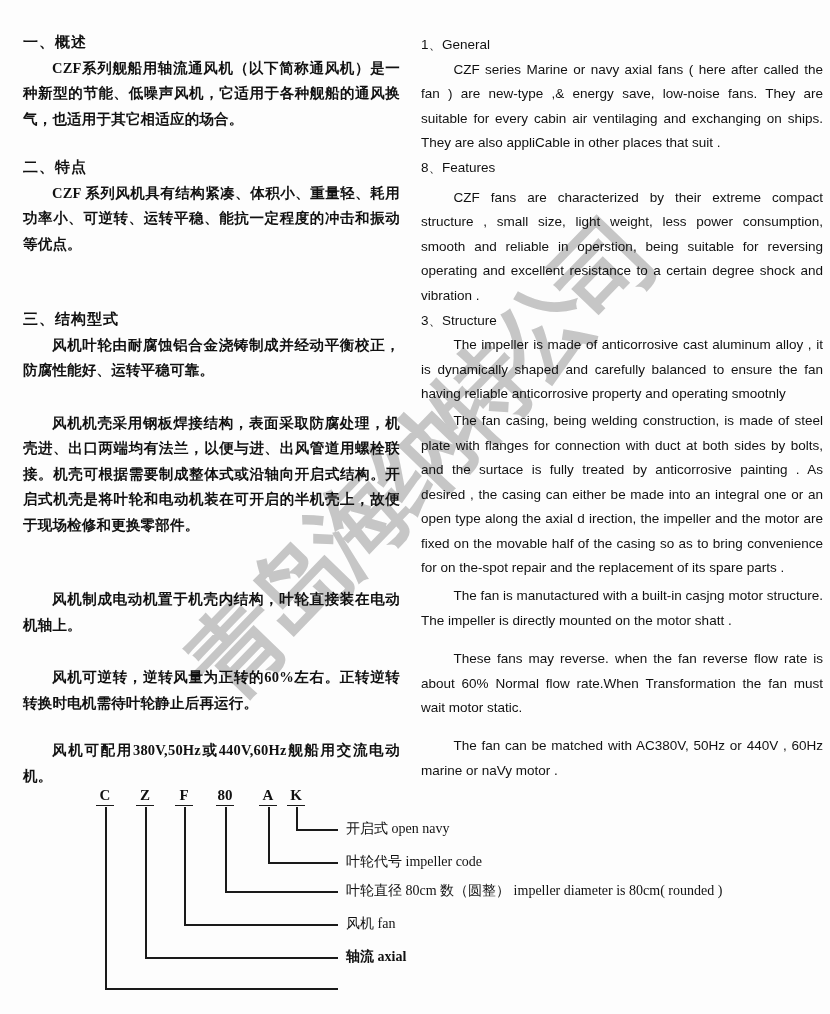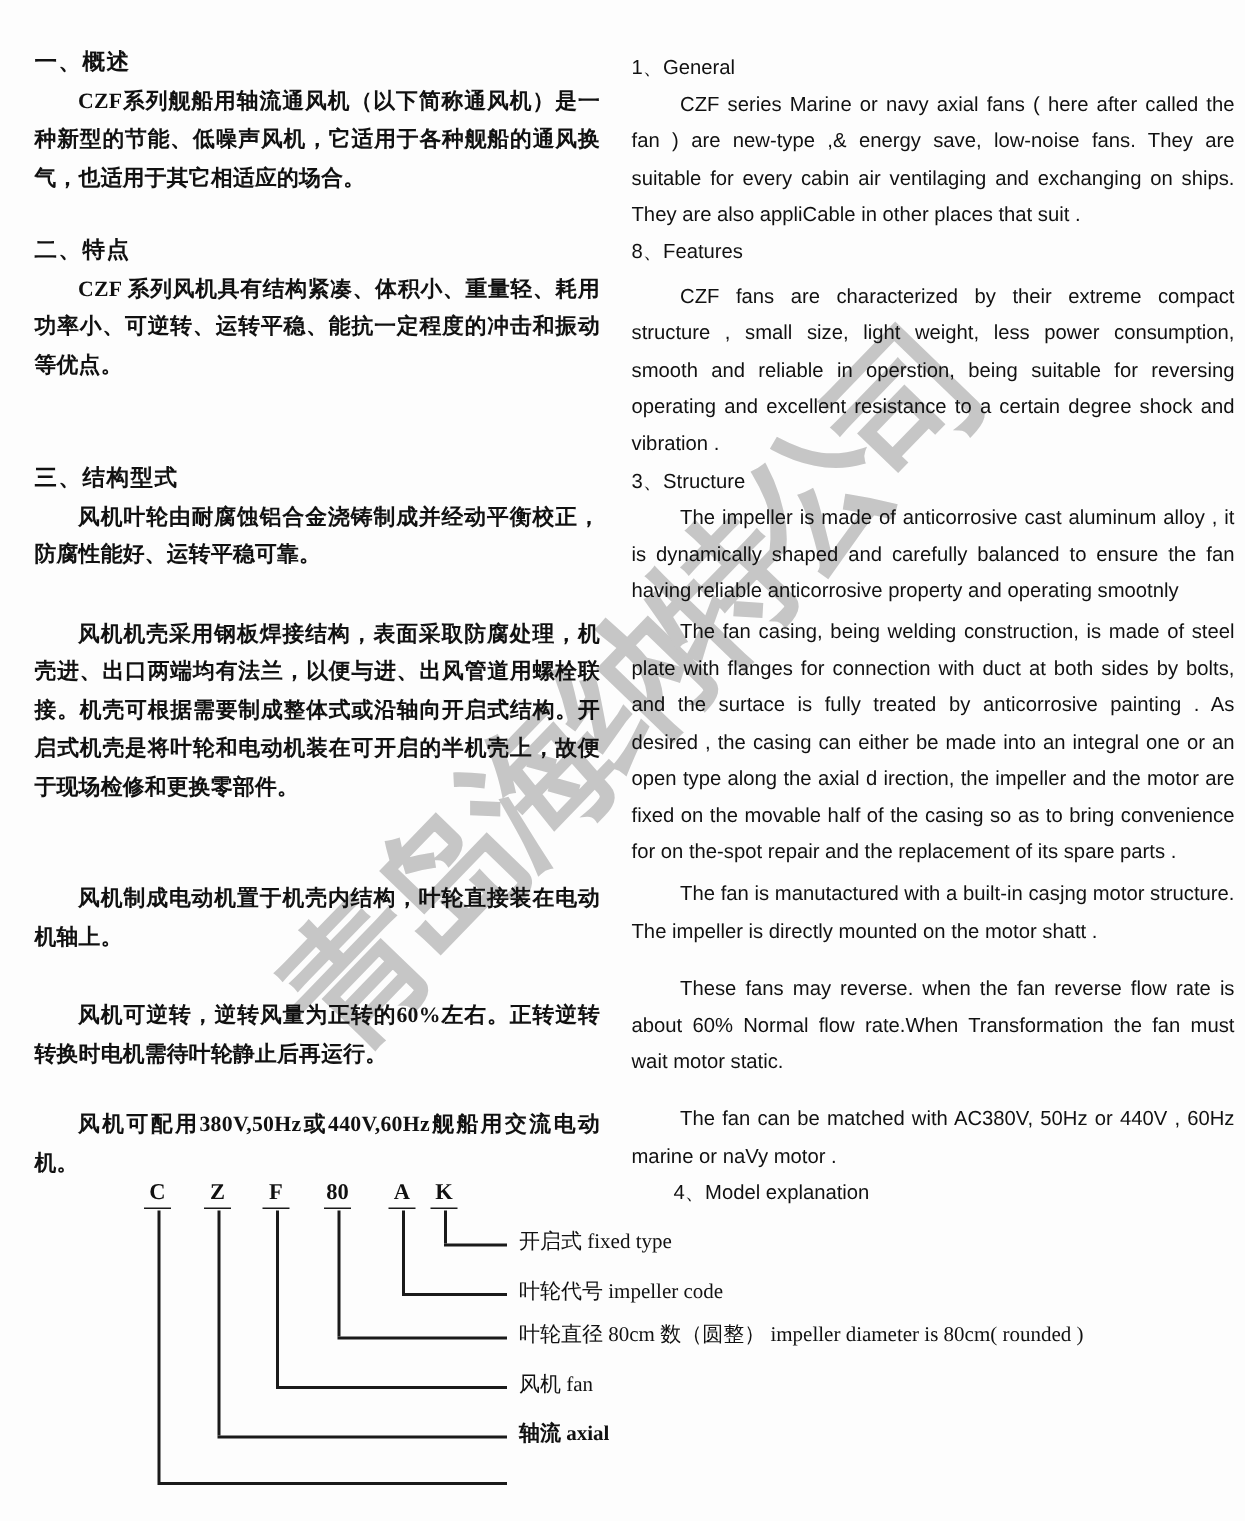--- a/index.html
+++ b/index.html
@@ -100,21 +100,20 @@
     <h3 class="en-h">1、General</h3>
     <p class="en-p">CZF series Marine or navy axial fans ( here after called the fan ) are new-type ,&amp; energy save, low-noise fans. They are suitable for every cabin air ventilaging and exchanging on ships. They are also appliCable in other places that suit .</p>
     <h3 class="en-h">8、Features</h3>
     <p class="en-p mt5">CZF fans are characterized by their extreme compact structure , small  size, light weight, less power consumption, smooth and reliable in operstion, being suitable for reversing operating and excellent resistance to a certain degree shock and vibration .</p>
     <h3 class="en-h">3、Structure</h3>
     <p class="en-p">The impeller is made of anticorrosive cast aluminum alloy , it is dynamically shaped and carefully balanced to ensure the fan having reliable anticorrosive property and operating smootnly</p>
     <p class="en-p mt2">The fan casing, being welding construction, is made of steel plate with flanges for connection with duct at both sides by bolts, and the surtace is fully treated by anticorrosive painting . As desired , the casing can either be made into an integral one or an open type along the axial d irection, the impeller and the motor are fixed on the movable half of the casing so as to bring convenience for on the-spot repair and the replacement of its spare parts .</p>
     <p class="en-p mt3">The fan is manutactured with a built-in casjng motor structure. The impeller is directly mounted on the motor shatt .</p>
     <p class="en-p mt14">These fans may reverse. when the fan reverse flow rate is about 60% Normal flow rate.When Transformation the fan must wait motor static.</p>
     <p class="en-p mt13">The fan can be matched with AC380V, 50Hz or 440V , 60Hz marine or naVy motor .</p>
-    <h3 class="en-h indent-h">4、Model explanation</h3>
   </div>
 
   <div class="diagram">
 
     <span class="code-letter" style="left:105px;">C</span>
     <span class="code-letter" style="left:145px;">Z</span>
     <span class="code-letter" style="left:184px;">F</span>
     <span class="code-letter" style="left:225px;">80</span>
     <span class="code-letter" style="left:268px;">A</span>
     <span class="code-letter" style="left:296px;">K</span>
@@ -126,21 +125,21 @@
     <div class="vline" style="left:145px;height:150px;"></div>
     <div class="vline" style="left:105px;height:181px;"></div>
 
     <div class="hline" style="left:296px;top:829px;width:42px;"></div>
     <div class="hline" style="left:268px;top:862px;width:70px;"></div>
     <div class="hline" style="left:225px;top:891px;width:113px;"></div>
     <div class="hline" style="left:184px;top:924px;width:154px;"></div>
     <div class="hline" style="left:145px;top:957px;width:193px;"></div>
     <div class="hline" style="left:105px;top:988px;width:233px;"></div>
 
-    <div class="dg-label" style="top:818px;">开启式 fixed type</div>
+    <div class="dg-label" style="top:818px;">开启式 open navy</div>
     <div class="dg-label" style="top:851px;">叶轮代号 impeller code</div>
     <div class="dg-label" style="top:880px;">叶轮直径 80cm 数（圆整）  impeller diameter is 80cm( rounded )</div>
     <div class="dg-label" style="top:913px;">风机 fan</div>
     <div class="dg-label" style="top:946px;font-weight:bold;">轴流 axial</div>
     <div class="dg-label" style="top:1014px;font-family:Liberation Serif, serif;">舰船用  marine or navy</div>
   </div>
 
 </div>
 
 </body></html>

